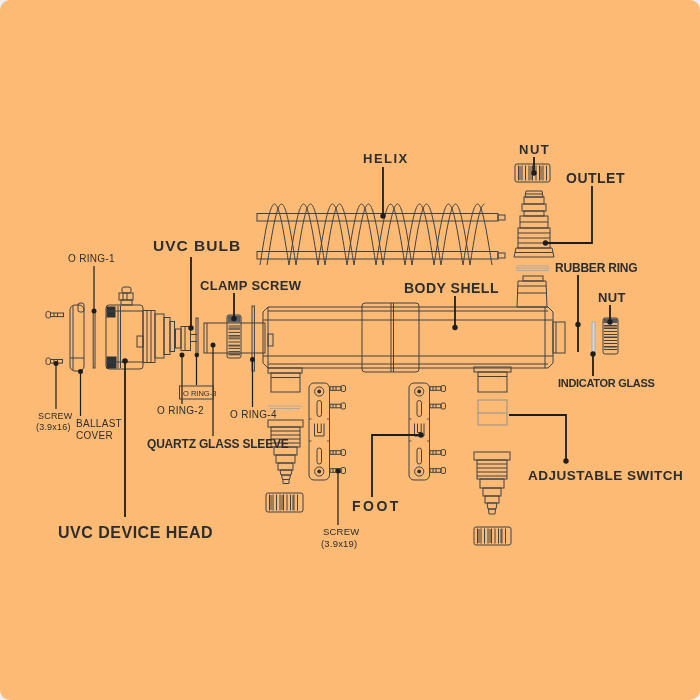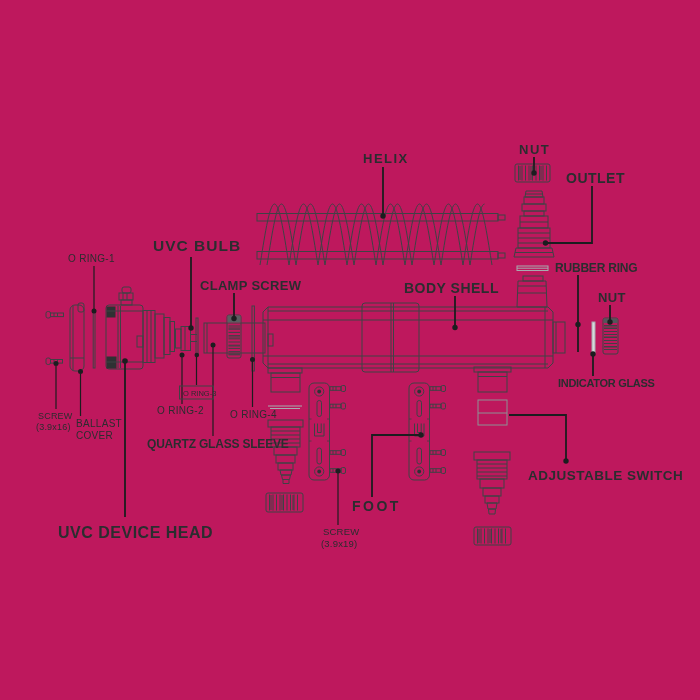--- a/index.html
+++ b/index.html
@@ -1,16 +1,16 @@
 <!DOCTYPE html>
 <html><head>
 <meta charset="utf-8">
 <style>
   html,body{margin:0;padding:0;background:#edeef0;}
-  .stage{position:relative;width:700px;height:700px;background:#be185d;overflow:hidden;}
+  .stage{position:relative;width:700px;height:700px;background:#fdba74;overflow:hidden;border-radius:10px;}
   svg{position:absolute;left:0;top:0;}
   text{font-family:"Liberation Sans",sans-serif;fill:#2b2d2f;}
   .lbl-xl{font-size:15.5px;font-weight:bold;letter-spacing:1px;}
   .lbl-xxl{font-size:16px;font-weight:bold;letter-spacing:0.5px;}
   .lbl-bold{font-size:13px;font-weight:bold;letter-spacing:0.3px;}
   .lbl-bold-sp{font-size:13px;font-weight:bold;letter-spacing:1.5px;}
   .lbl-med{font-size:14px;font-weight:bold;letter-spacing:0.5px;}
   .lbl-cond{font-size:12px;font-weight:bold;letter-spacing:-0.2px;}
   .lbl-cond2{font-size:11px;font-weight:bold;letter-spacing:-0.3px;}
   .lbl-wide{font-size:13.5px;font-weight:bold;letter-spacing:0.5px;}

